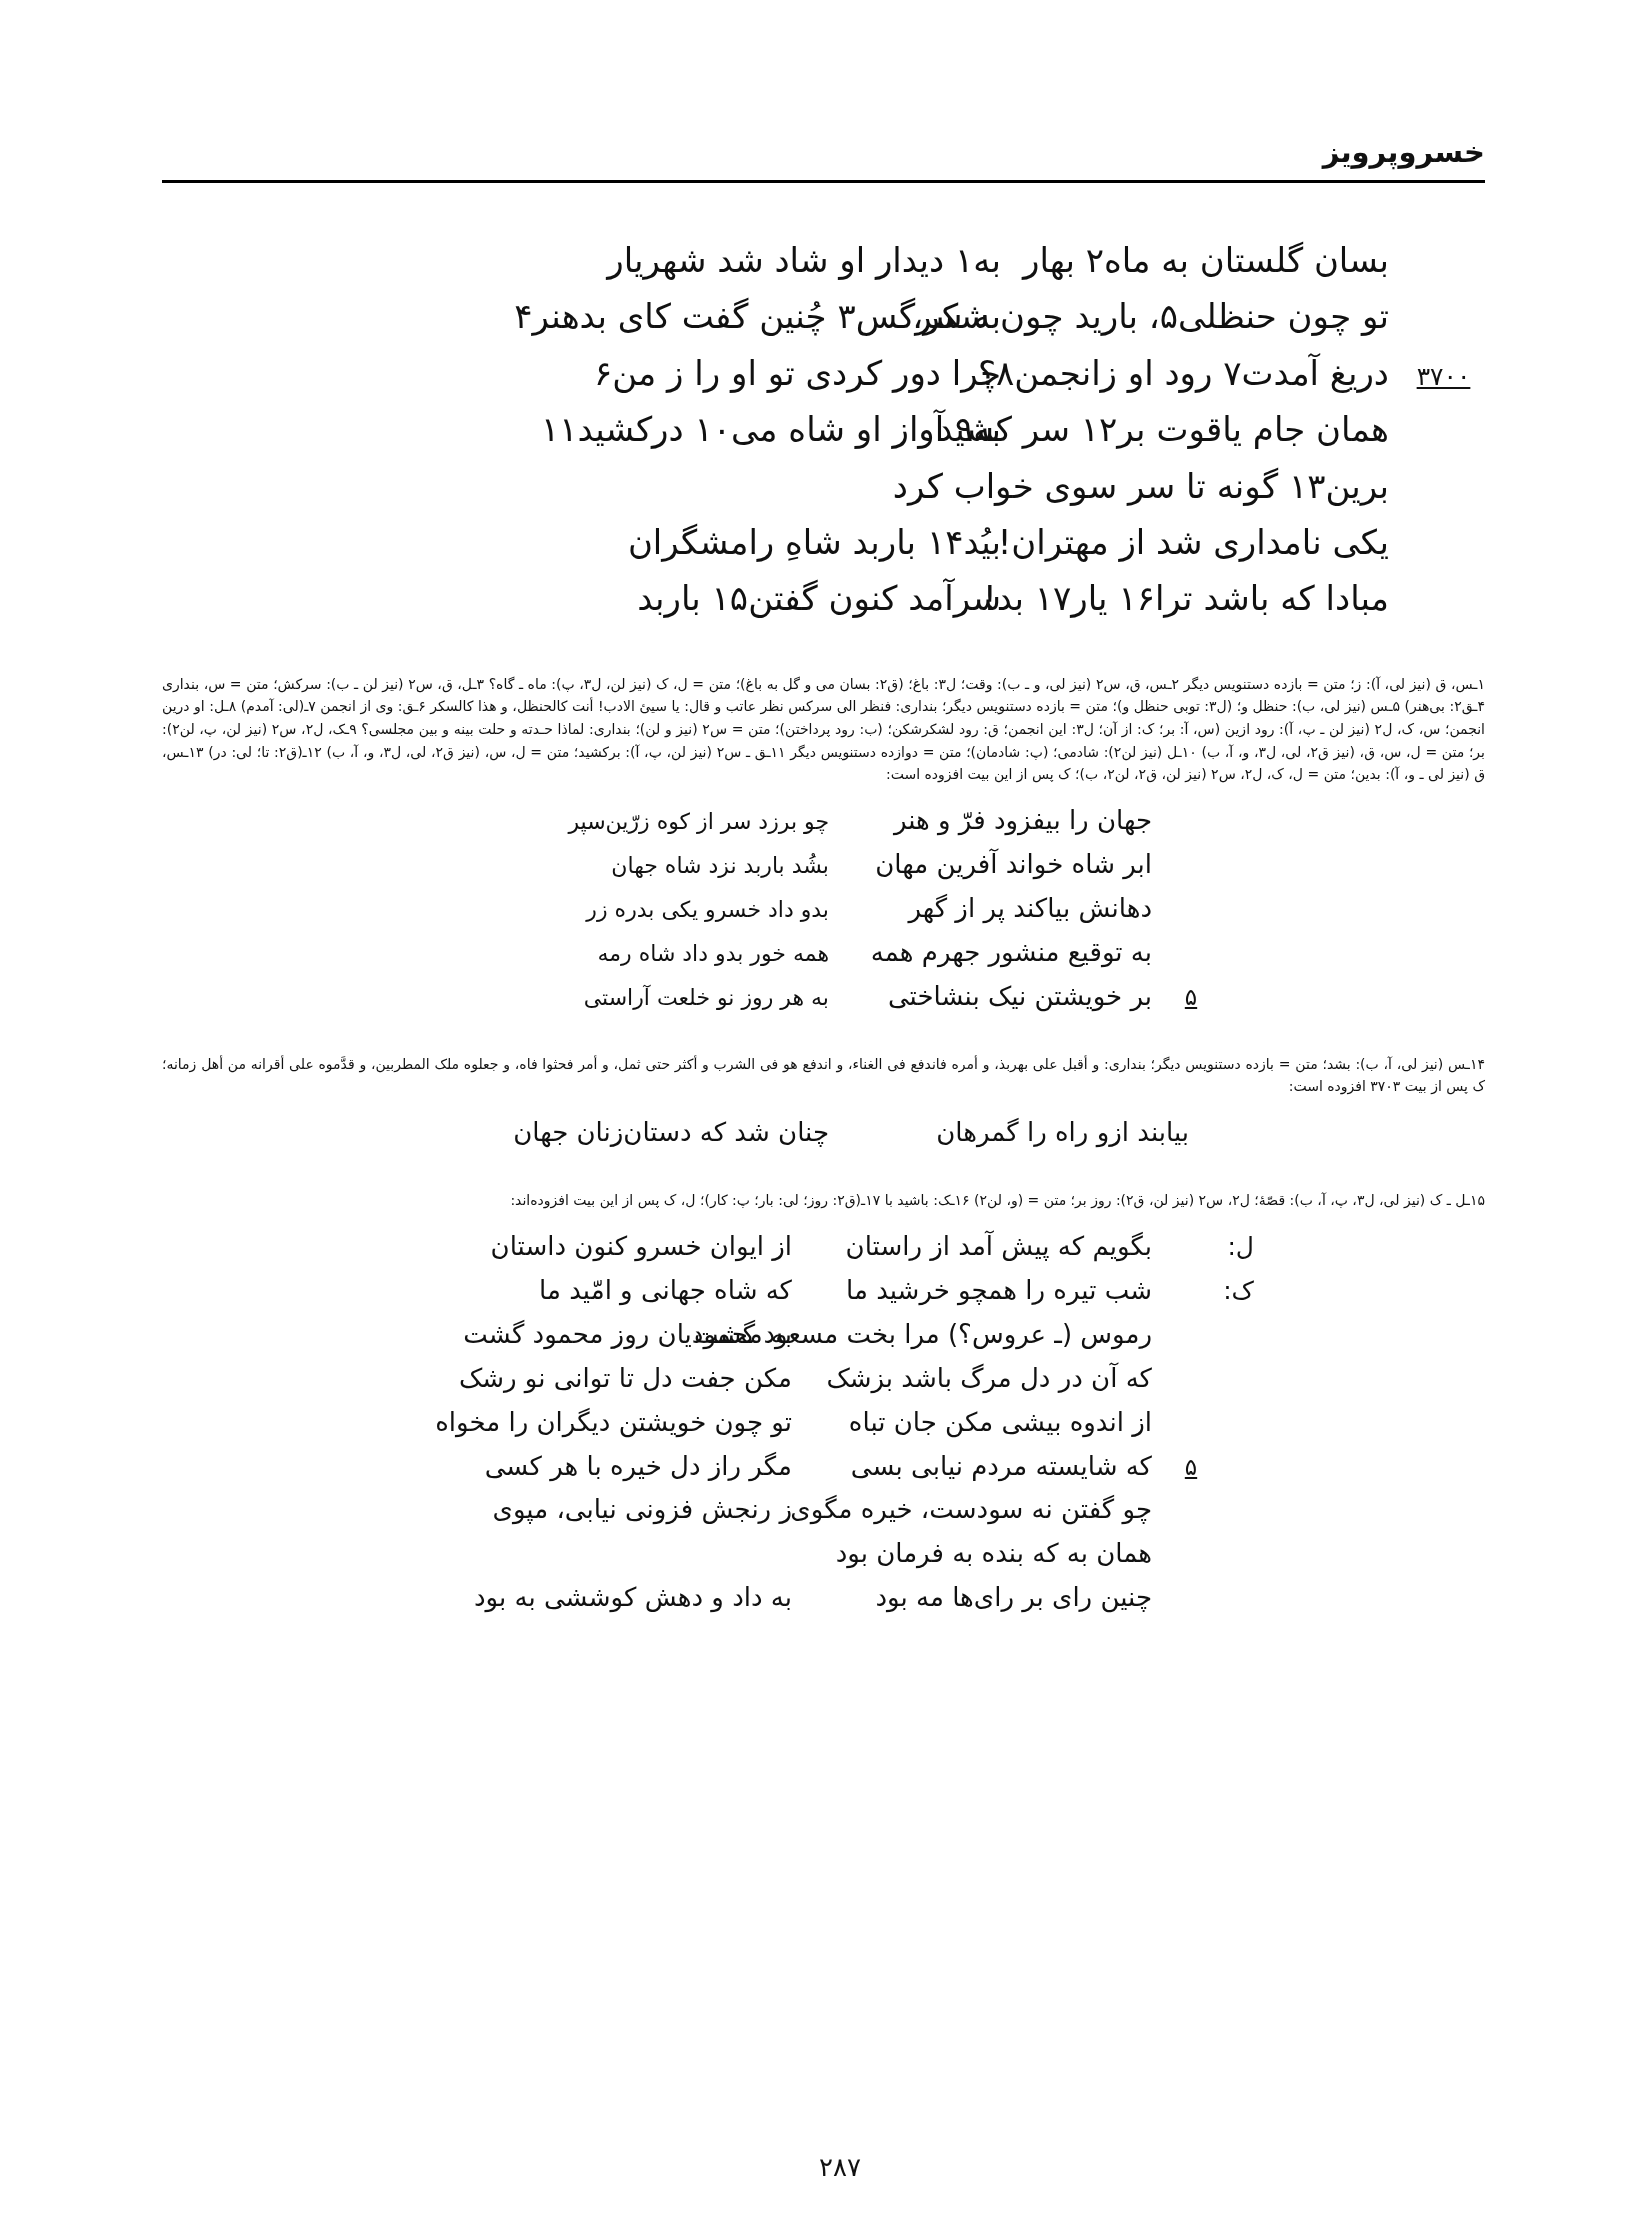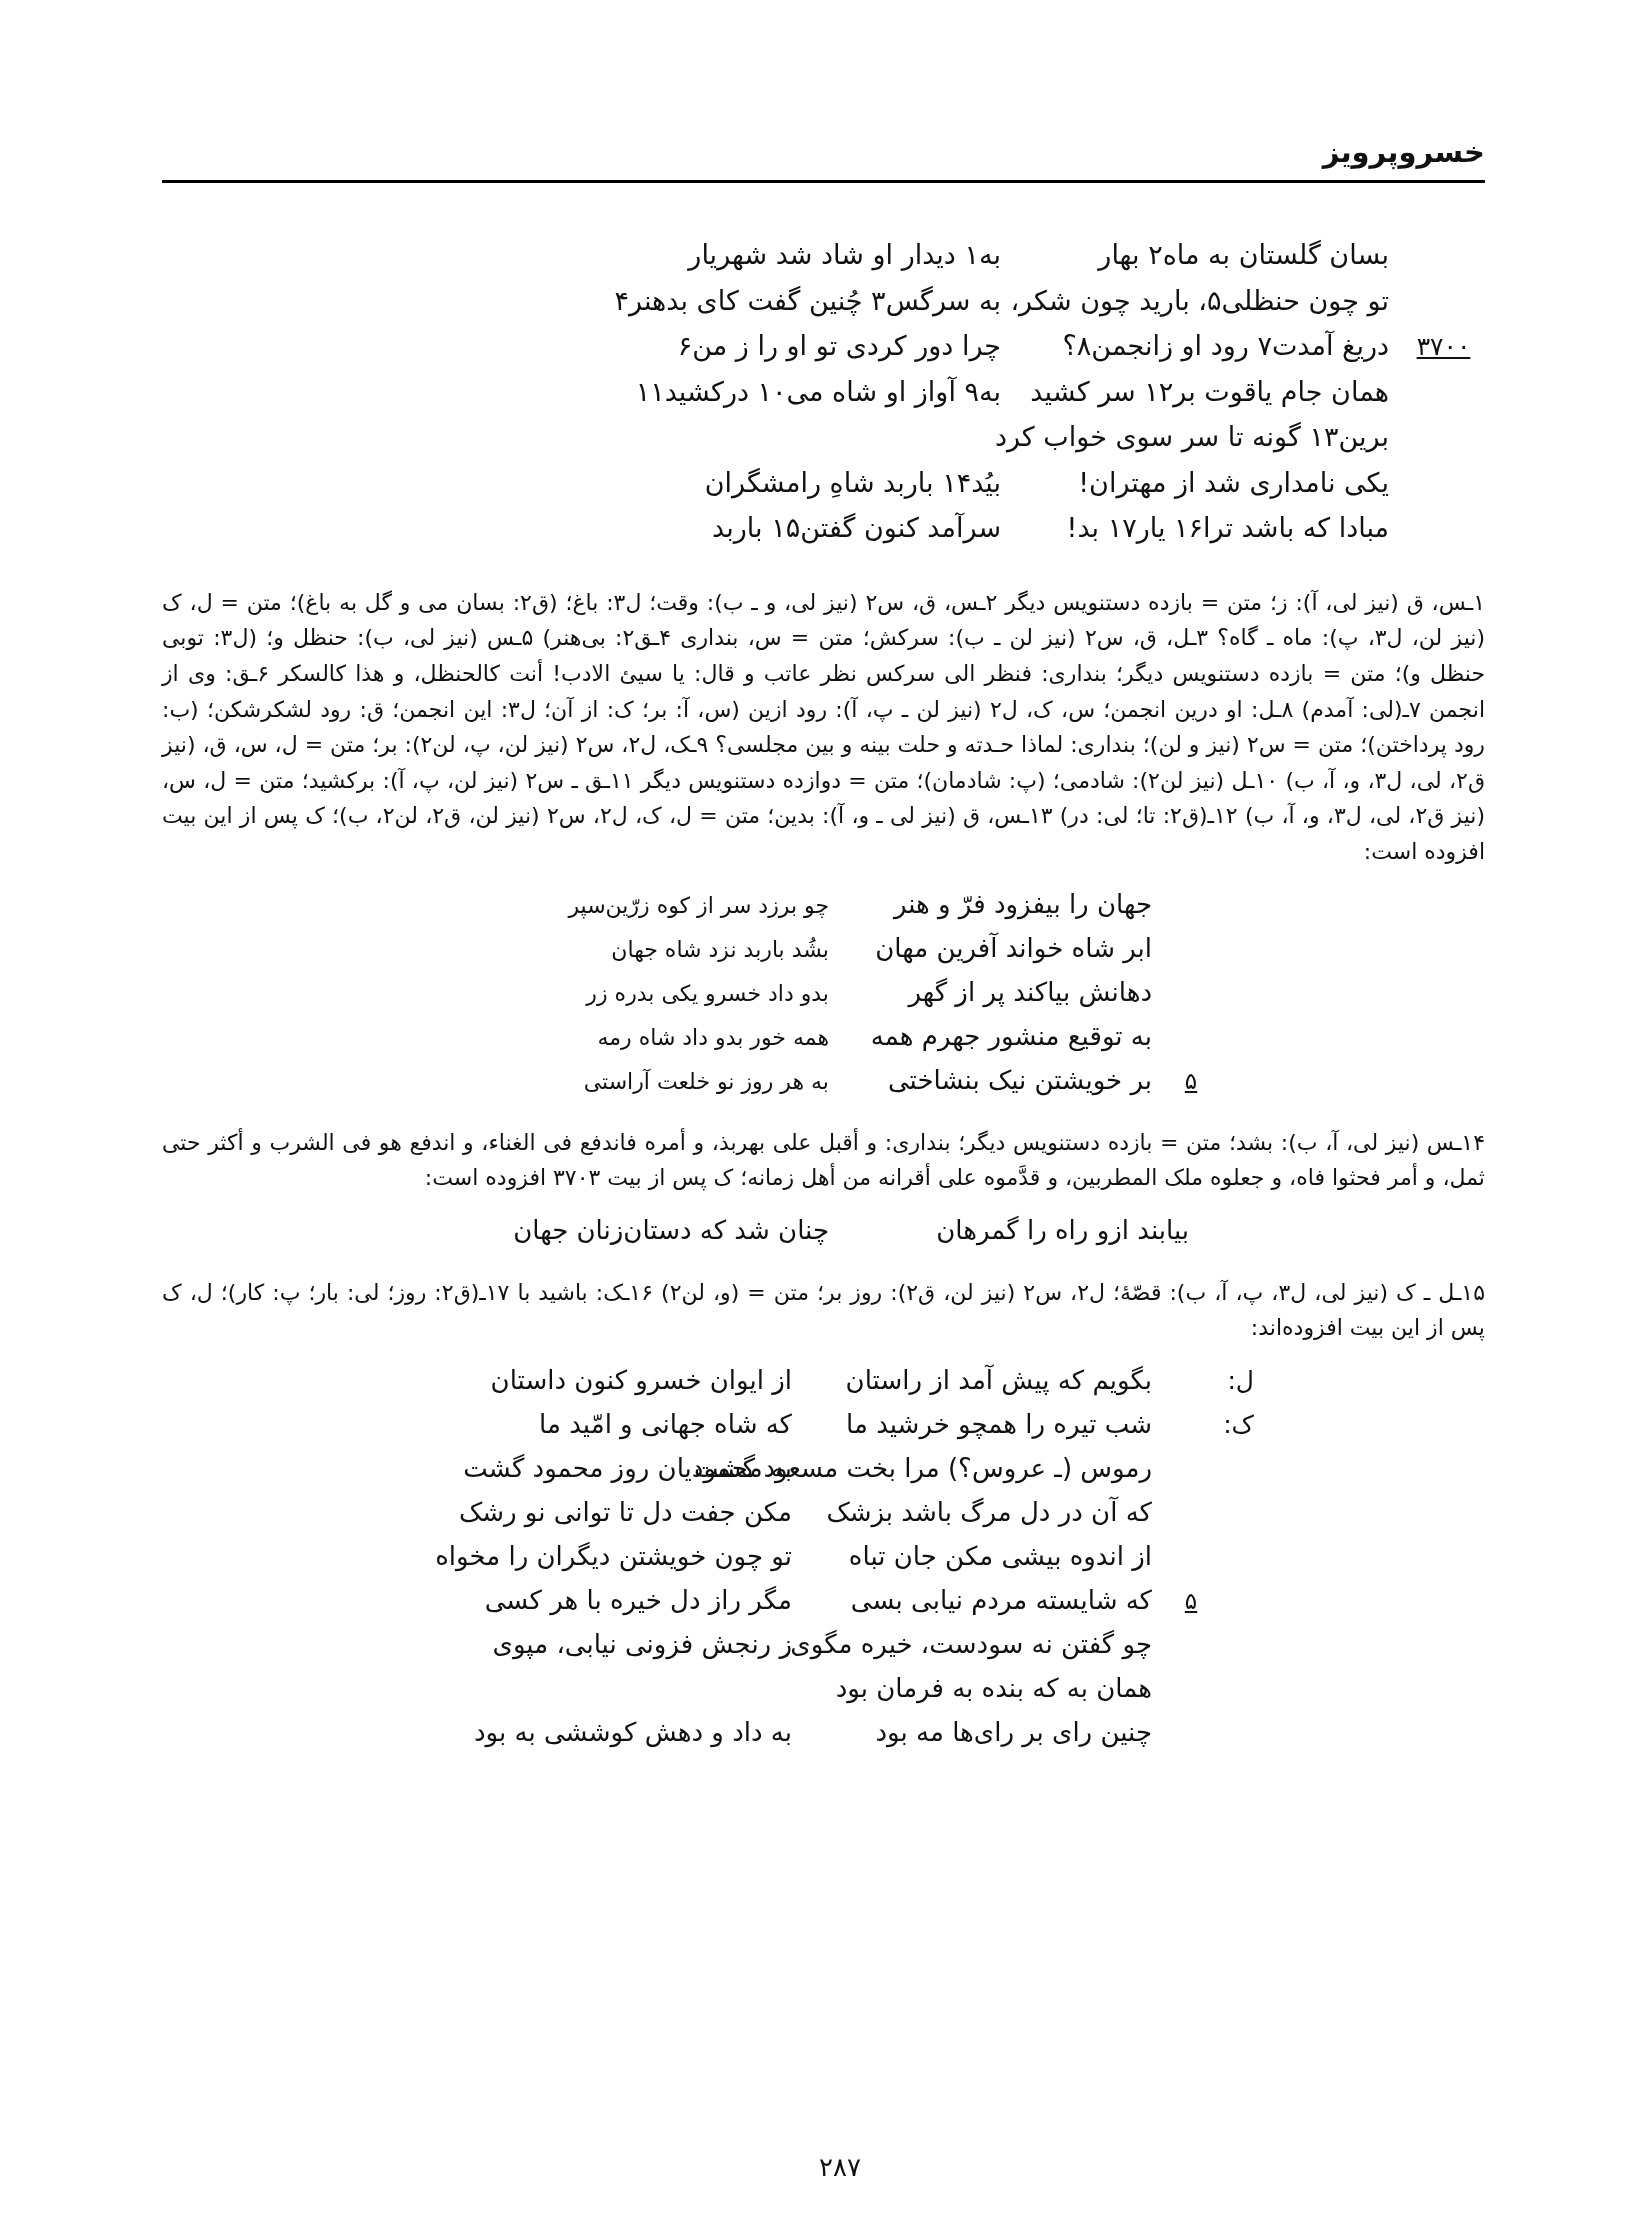--- a/index.html
+++ b/index.html
@@ -60,21 +60,21 @@
     text-align:center;
     font-size:25px;
     line-height:1.52;
     padding-left:13px;
     box-sizing:border-box;
     white-space:nowrap;
     direction:rtl;
     text-decoration:underline;
   }
   .hemistich{
-    font-size:27px;
+    font-size:34px;
     line-height:1.55;
     white-space:nowrap;
     direction:rtl;
     box-sizing:border-box;
   }
 
   
   .block-main .verse-num{flex:0 0 96px;width:96px;}
   .block-main .hem-a{flex:0 0 388px;width:388px;}
   .block-main .hem-b{flex:0 0 397px;width:397px;}
@@ -99,23 +99,23 @@
     flex:0 0 37px;width:37px;
     font-size:25px;
     direction:rtl;
     text-align:right;
   }
 
   
   .apparatus{
     direction:rtl;
     text-align:justify;
-    font-size:22px;
+    font-size:14px;
     line-height:1.62;
-    margin-top:8px;
+    margin-top:20px;
     letter-spacing:0px;
   }
   .apparatus p{margin:0 0 0.9px 0;}
   .app-tight{ text-align:justify; text-justify:inter-word; }
 
   .spacer-lg{height:39px;}
   .spacer-md{height:24px;}
   .spacer-sm{height:13px;}
 
   

